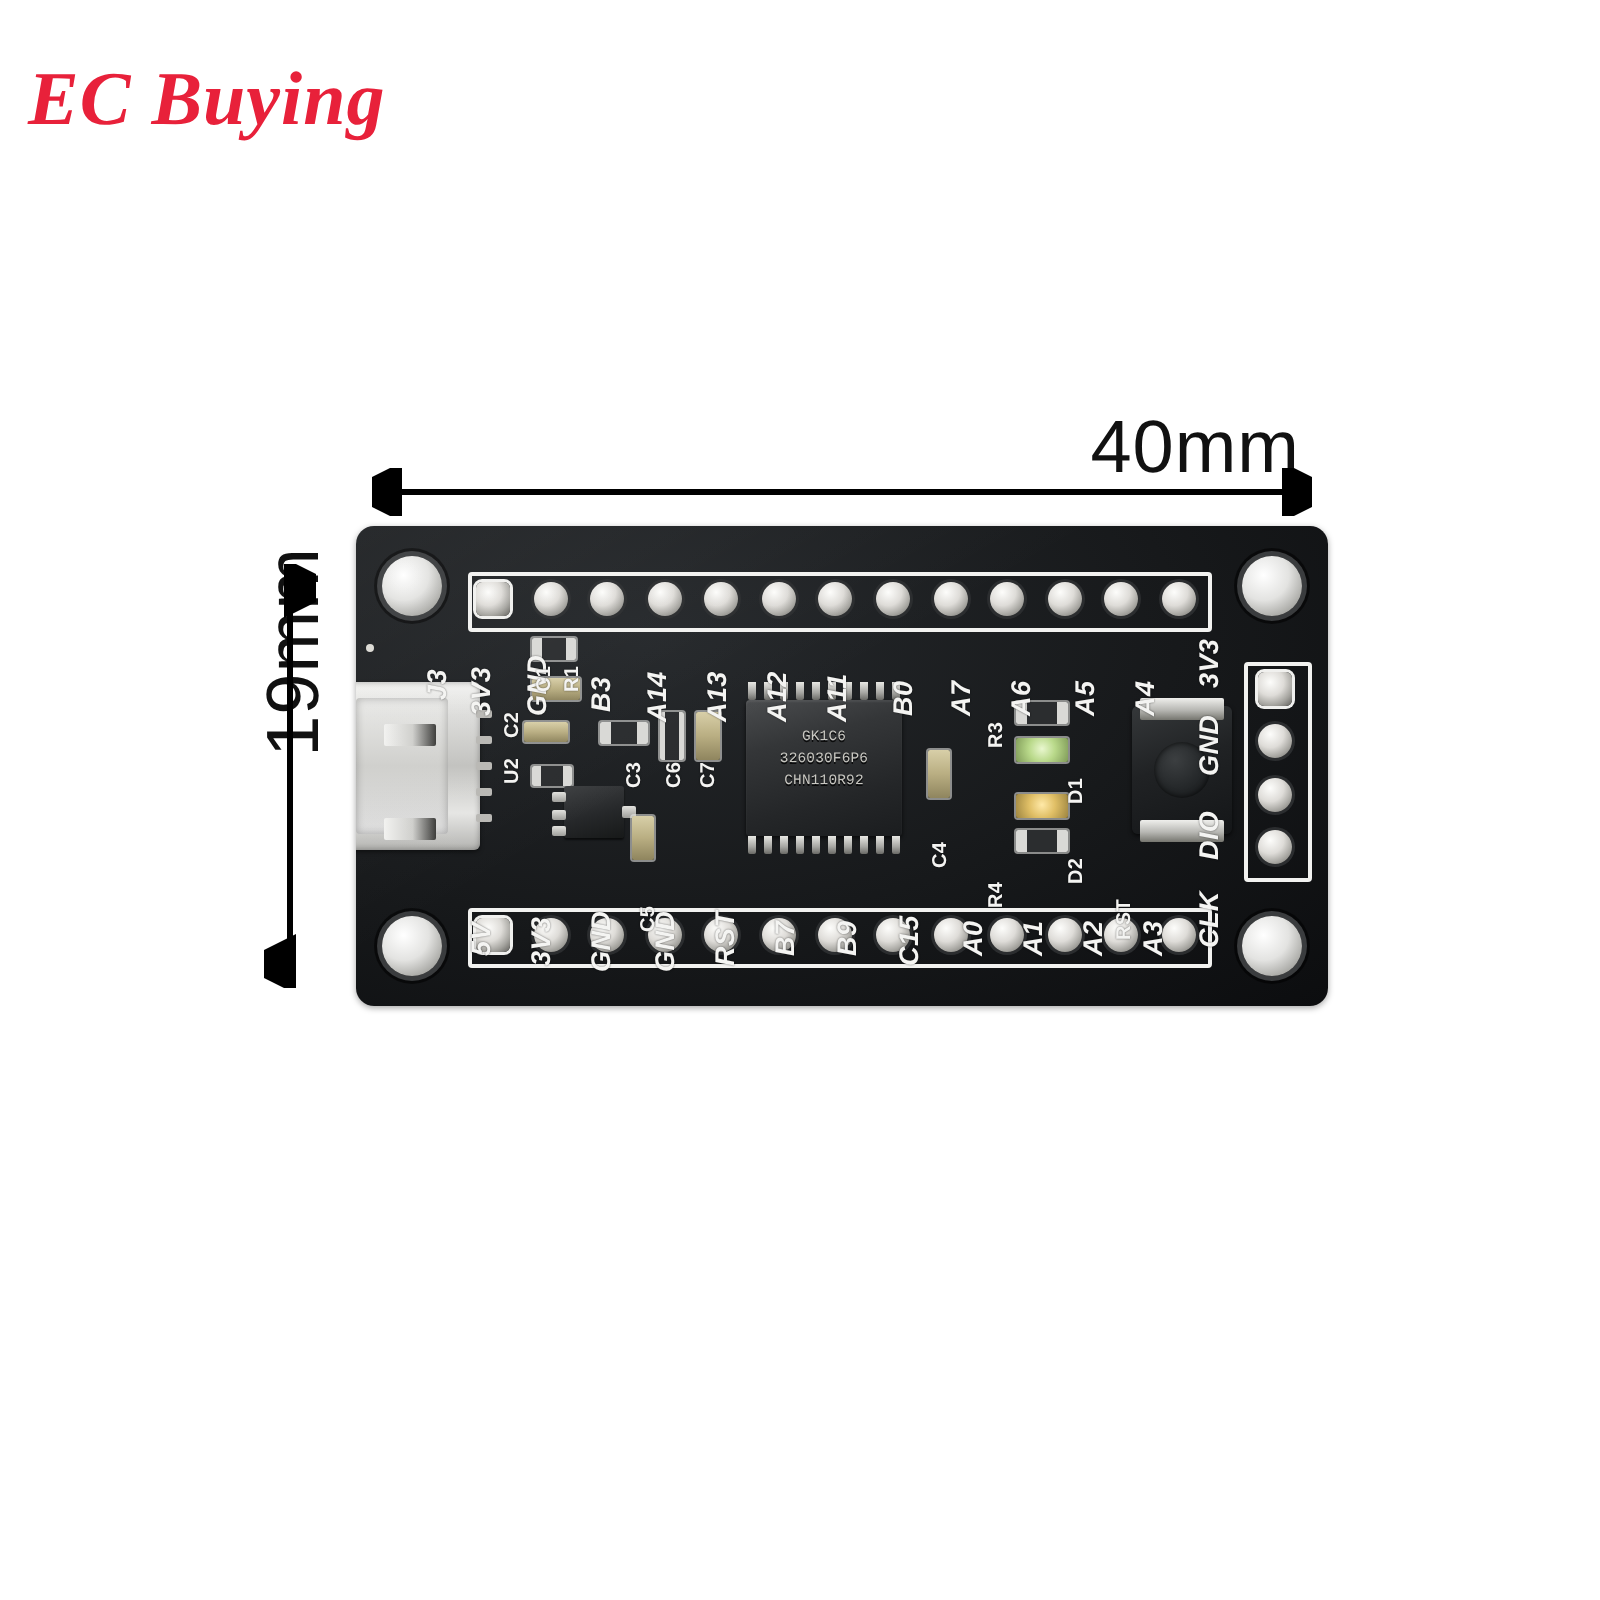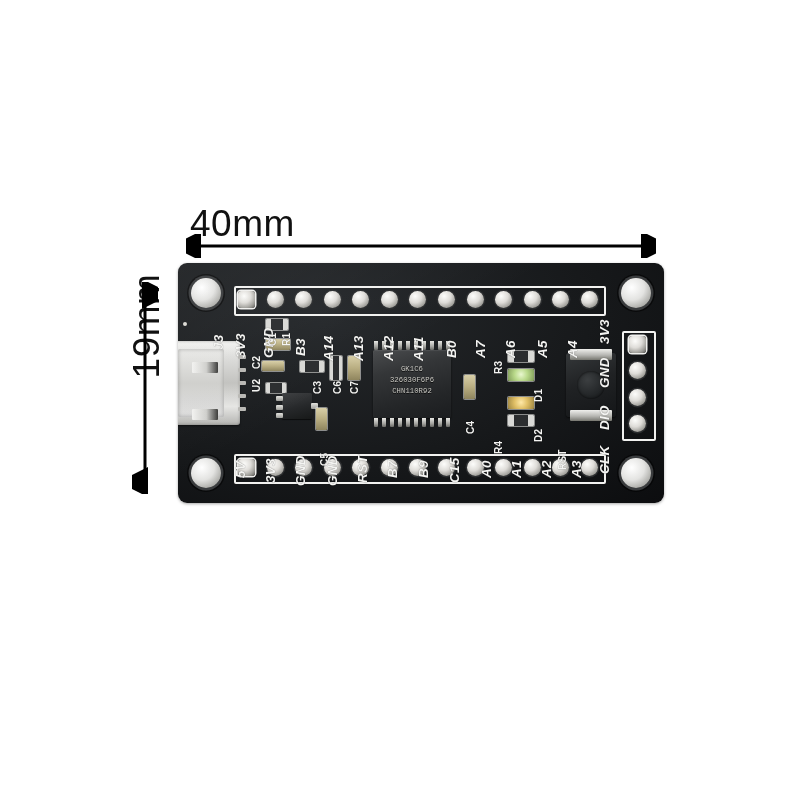--- a/index.html
+++ b/index.html
@@ -32,21 +32,21 @@
     color: #e8213a;
     white-space: nowrap;
   }
 
   
   #dim-width-label {
     position: absolute;
     left: 190px;
     top: 203px;
     width: 460px;
-    text-align: left;
+    text-align: right;
     font-size: 37px;
     color: #111111;
     letter-spacing: 0.5px;
   }
   #dim-width-arrow {
     position: absolute;
     left: 186px;
     top: 234px;
     width: 470px;
     height: 24px;
@@ -326,20 +326,21 @@
     position: absolute;
     background: linear-gradient(180deg, #e2e2de 0%, #9e9e9a 100%);
     border-radius: 1px;
   }
 </style>
 </head>
 <body>
 
 <div id="stage">
 
+  <div id="brand-logo">EC Buying</div>
 
   <div id="dim-width-label">40mm</div>
   <svg id="dim-width-arrow" viewBox="0 0 470 24">
     <defs>
       <marker id="ah-l" markerWidth="10" markerHeight="10" refX="9" refY="5" orient="auto">
         <path d="M 10 0 L 0 5 L 10 10 z" fill="#000"></path>
       </marker>
       <marker id="ah-r" markerWidth="10" markerHeight="10" refX="1" refY="5" orient="auto">
         <path d="M 0 0 L 10 5 L 0 10 z" fill="#000"></path>
       </marker>

